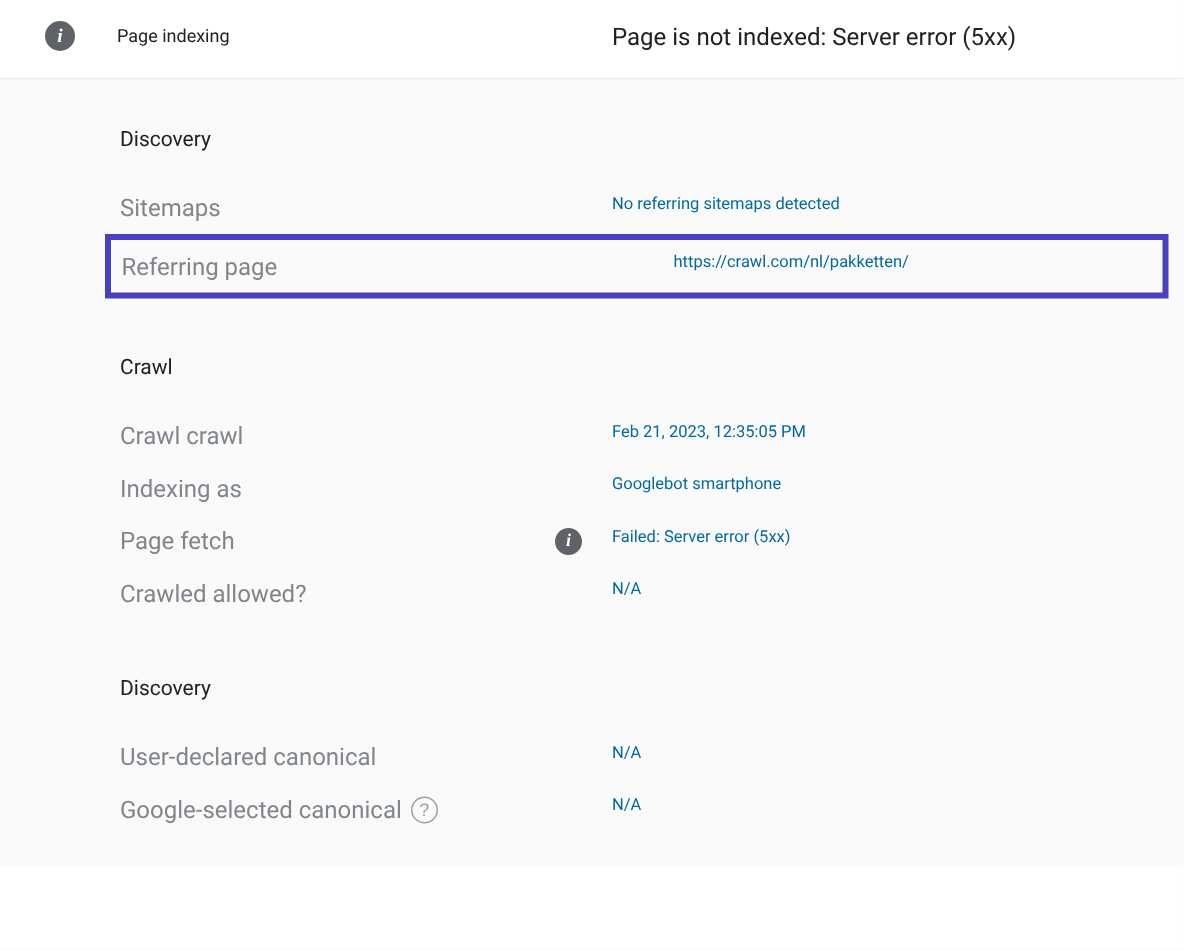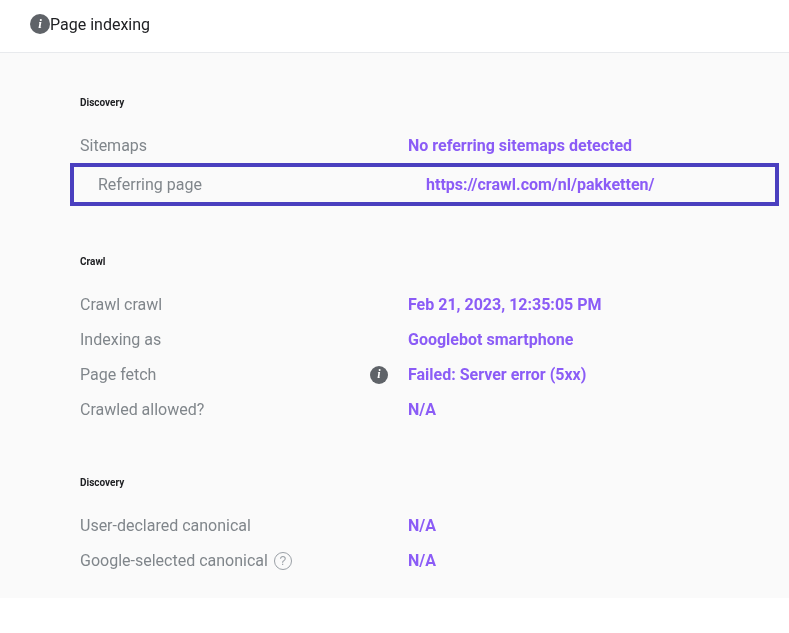--- a/index.html
+++ b/index.html
@@ -28,61 +28,62 @@
       display: inline-flex;
       align-items: center;
       justify-content: center;
       font-family: Georgia, serif;
       font-size: 13px;
       font-weight: bold;
       font-style: italic;
       flex-shrink: 0;
     }
     .header-title {
-      font-size: 16px;
+      margin-left: 28px;
+      font-size: 12px;
       color: #202124;
       width: 330px;
     }
     .header-status {
       font-size: 16px;
       color: #202124;
     }
     .content {
       background: #fafafa;
       padding: 24px 20px 20px 80px;
     }
     .section-title {
-      font-size: 10px;
-      font-weight: 700;
+      font-size: 14px;
+      font-weight: 400;
       color: #202124;
       margin-bottom: 20px;
-      margin-top: 20px;
+      margin-top: 8px;
     }
     .row {
       display: flex;
       padding: 8px 0;
     }
     .row-label {
       width: 328px;
       font-size: 16px;
       color: #80868b;
       display: flex;
       align-items: center;
     }
     .row-value {
-      font-size: 16px;
-      color: #8b5cf6;
-      font-weight: bold;
+      font-size: 11px;
+      color: #0369a1;
     }
     .highlight-box {
       border: 4px solid #4a3fbf;
       margin-left: -10px;
-      padding-left: 24px;
+      padding-left: 7px;
       padding-right: 10px;
       margin-right: -10px;
+      gap: 40px;
     }
     .section-spacer {
       height: 30px;
     }
     .inline-info-icon {
       width: 18px;
       height: 18px;
       border-radius: 50%;
       background: #5f6368;
       color: #fff;
@@ -110,20 +111,21 @@
       font-style: normal;
       font-family: Arial, sans-serif;
     }
   </style>
 </head>
 <body>
 
 <div class="header-row">
   <span class="info-icon-circle">i</span>
   <span class="header-title">Page indexing</span>
+  <span class="header-status">Page is not indexed: Server error (5xx)</span>
 </div>
 
 <div class="content">
 
   <div class="section-title">Discovery</div>
 
   <div class="row">
     <div class="row-label">Sitemaps</div>
     <div class="row-value">No referring sitemaps detected</div>
   </div>

